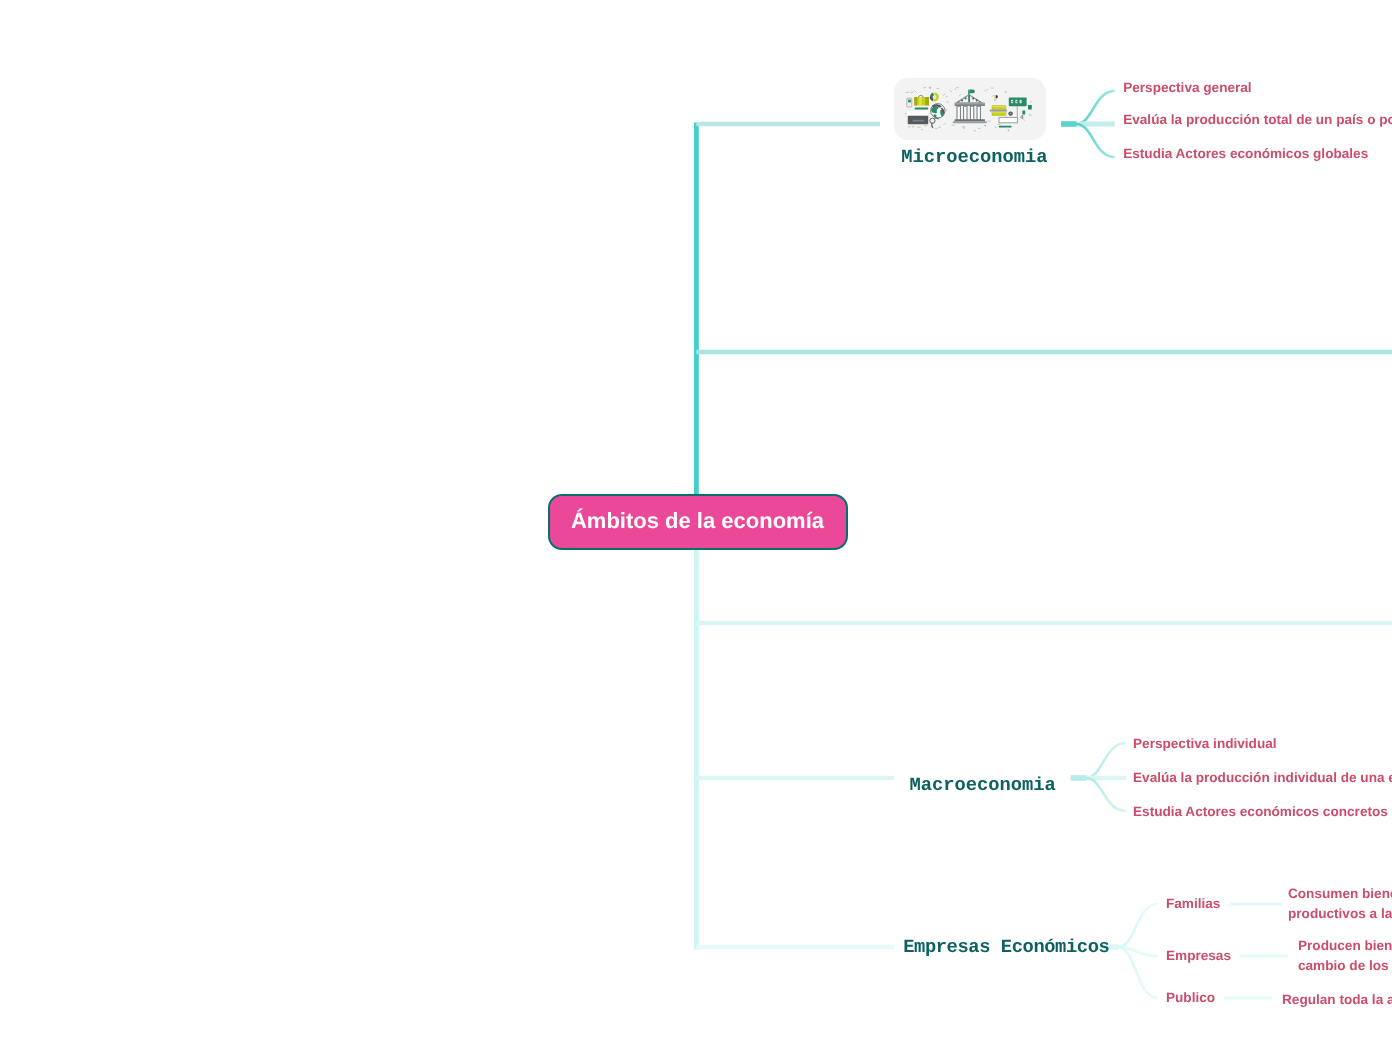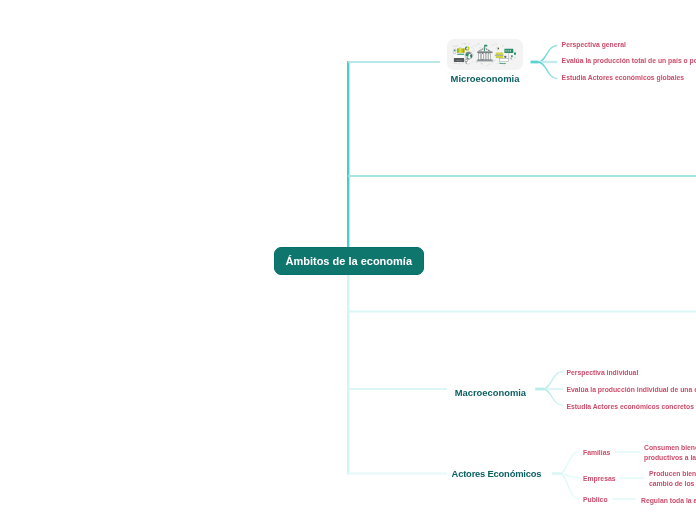--- a/index.html
+++ b/index.html
@@ -2,26 +2,26 @@
 <html><head>
 <meta charset="utf-8">
 <style>
   html,body{margin:0;padding:0;}
   body{width:696px;height:520px;background:#ffffff;overflow:hidden;
        font-family:"Liberation Sans",sans-serif;position:relative;}
   .stage{position:absolute;left:0;top:0;width:696px;height:520px;overflow:hidden;}
   svg.lines{position:absolute;left:0;top:0;width:696px;height:520px;}
 
   .center-node{position:absolute;left:274px;top:246.6px;width:149.5px;height:28px;
-    background:#0f766e;border:1.5px solid #03706b;border-radius:7px;
+    background:#ec4899;border:1.5px solid #03706b;border-radius:7px;
     box-sizing:border-box;display:flex;align-items:center;justify-content:center;
     color:#ffffff;font-size:11px;font-weight:700;letter-spacing:0;}
 
   .topic{position:absolute;color:#0d6163;font-weight:700;font-size:9.4px;
-    white-space:nowrap;letter-spacing:0;}
+    white-space:nowrap;letter-spacing:0;font-family:Liberation Mono, monospace;}
 
   .leaf{position:absolute;color:#cb4d6b;font-size:6.8px;font-weight:700;white-space:nowrap;
     letter-spacing:0;}
 
   .imgbox{position:absolute;background:#f2f3f2;border-radius:7px;overflow:hidden;}
 </style>
 </head>
 <body>
 
 <div class="stage">
@@ -238,21 +238,21 @@
 
   <div class="leaf" style="left:561.6px;top:41.3px;">Perspectiva general</div>
   <div class="leaf" style="left:561.6px;top:57.3px;">Evalúa la producción total de un país o po</div>
   <div class="leaf" style="left:561.6px;top:74.3px;">Estudia Actores económicos globales</div>
 
   <div class="topic" style="left:454.7px;top:387px;">Macroeconomia</div>
   <div class="leaf" style="left:566.5px;top:368.8px;">Perspectiva individual</div>
   <div class="leaf" style="left:566.5px;top:385.8px;">Evalúa la producción individual de una e</div>
   <div class="leaf" style="left:566.5px;top:402.8px;">Estudia Actores económicos concretos</div>
 
-  <div class="topic" style="left:451.6px;top:468.3px;letter-spacing:-.2px;">Actores Económicos</div>
+  <div class="topic" style="left:451.6px;top:468.3px;letter-spacing:-.2px;">Empresas Económicos</div>
 
   <div class="leaf" style="left:583px;top:449.3px;">Familias</div>
   <div class="leaf" style="left:583px;top:475.3px;">Empresas</div>
   <div class="leaf" style="left:583px;top:496.3px;">Publico</div>
 
   <div class="leaf" style="left:644px;top:444.3px;">Consumen bienes</div>
   <div class="leaf" style="left:644px;top:454.3px;">productivos a las</div>
   <div class="leaf" style="left:649px;top:470.3px;">Producen biene</div>
   <div class="leaf" style="left:649px;top:480.3px;">cambio de los f</div>
   <div class="leaf" style="left:641px;top:497.3px;">Regulan toda la ac</div>

